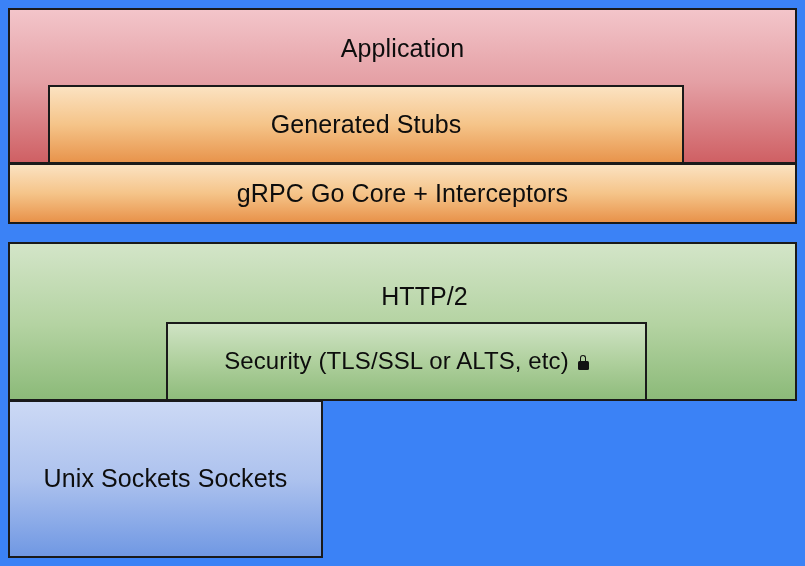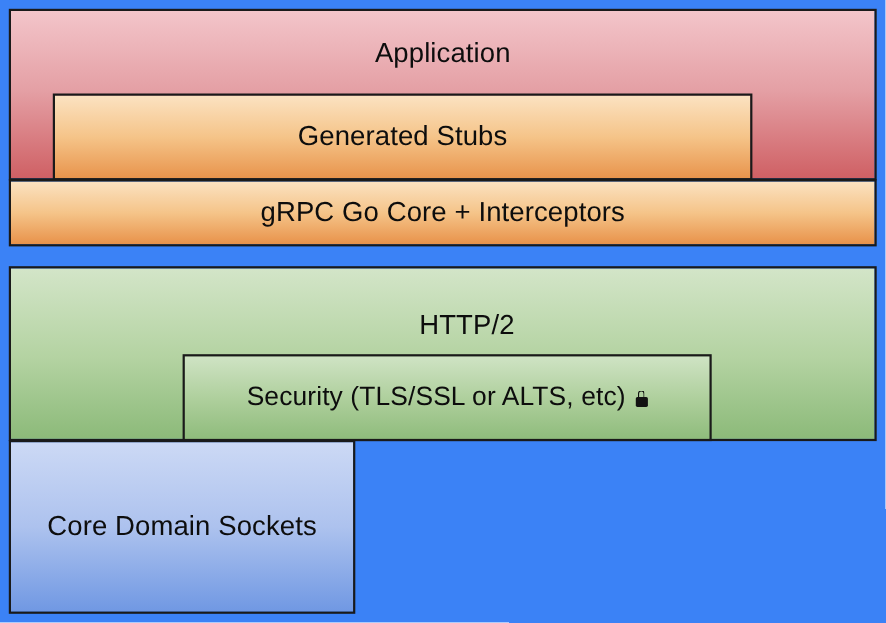--- a/index.html
+++ b/index.html
@@ -158,17 +158,17 @@
   <div class="layer http2-block">
     <span>HTTP/2</span>
   </div>
 
   <div class="layer security-block">
     <span>Security (TLS/SSL or ALTS, etc)</span>
     <span class="lock-icon"></span>
   </div>
 
   <div class="layer uds-block">
-    <span>Core Domain Sockets</span>
+    <span>Unix Sockets Sockets</span>
   </div>
 
 
 </div>
 
 </body></html>

